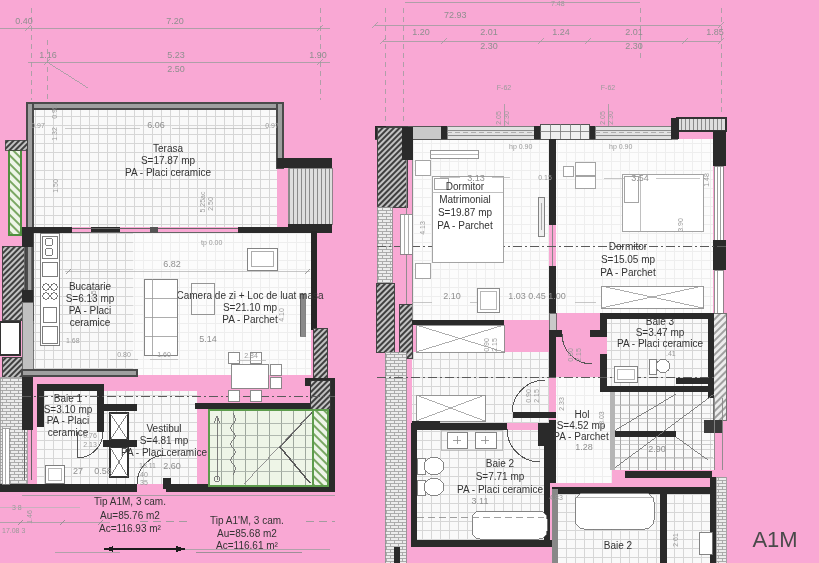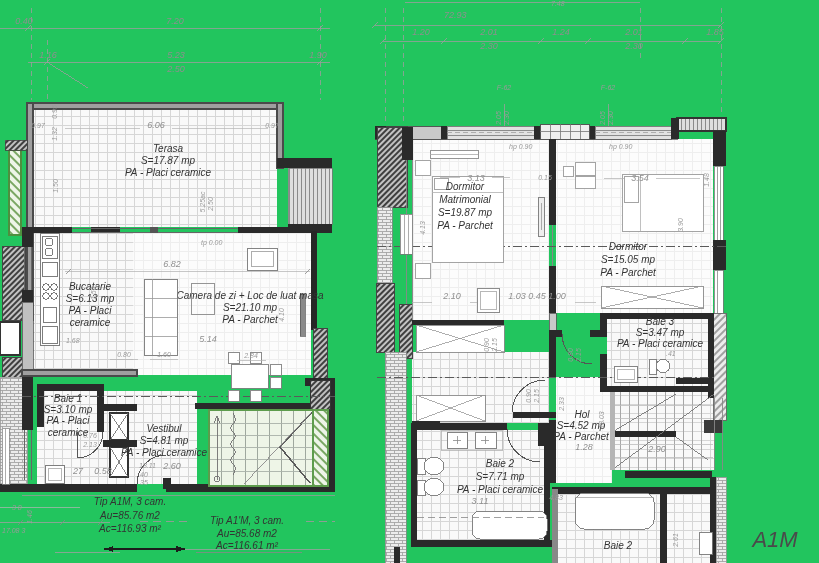--- a/index.html
+++ b/index.html
@@ -1,16 +1,16 @@
 <!DOCTYPE html>
 <html><head>
 <meta charset="utf-8">
 <style>
 html,body{margin:0;padding:0;}
-#c{position:relative;width:819px;height:563px;background:#22c55e;font-family:"Liberation Sans",sans-serif;overflow:hidden;font-style:italic;}
+#c{position:relative;width:819px;height:563px;background:#f9a8d4;font-family:"Liberation Sans",sans-serif;overflow:hidden;}
 text{font-family:"Liberation Sans",sans-serif;fill:#4a4a4a;}
 .dim{fill:#8f8f8f;font-size:9px;}
 .dim2{fill:#9a9a9a;font-size:7px;}
 .room{fill:#333;font-size:10px;}
 </style>
 </head>
 <body>
 <div id="c">
 <svg width="819" height="563" viewBox="0 0 819 563" shape-rendering="crispEdges">
 <defs>

